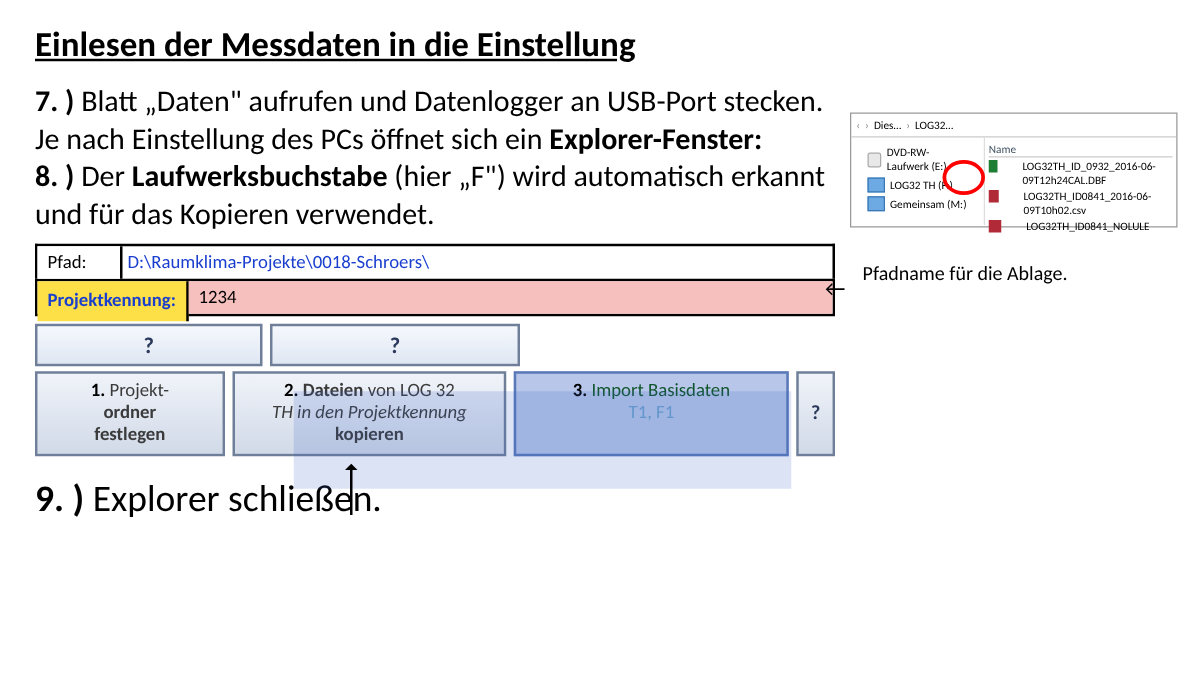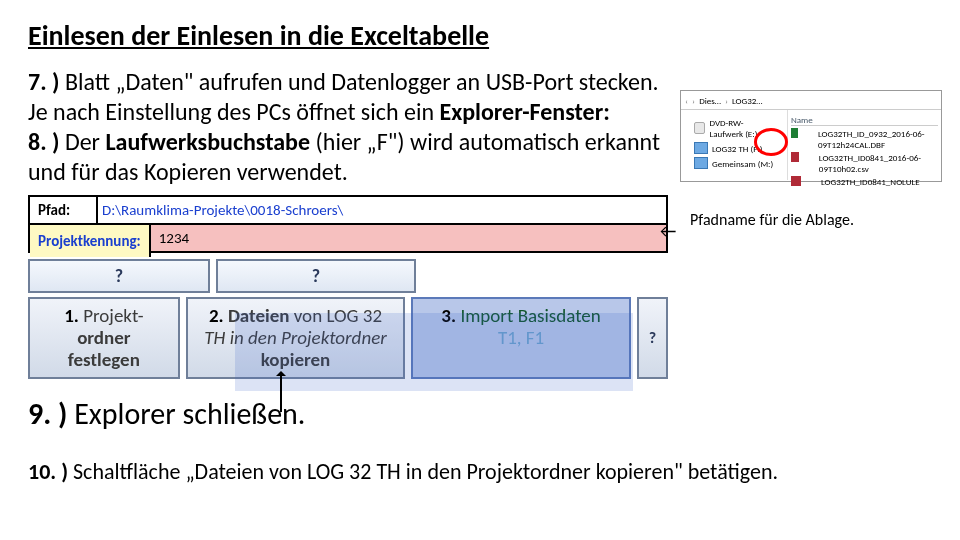--- a/index.html
+++ b/index.html
@@ -15,50 +15,50 @@
   .exp-right{flex:1;padding:4px 3px}
   .drv{display:flex;align-items:center;gap:4px;margin:3px 10px}
   .dvd{width:12px;height:10px;background:#e8e8e8;border:1px solid #aaa;border-radius:2px}
   .usb{width:12px;height:10px;background:#6da9e3;border:1px solid #3a78b5}
   .circle{position:absolute;top:128px;left:754px;width:28px;height:22px;border:3px solid #ff0000;border-radius:50%}
   .file{display:flex;gap:20px;margin:2px 0}
   .xls{width:10px;height:10px;background:#1e7e34}
   .csv{width:10px;height:10px;background:#b02a37}
   .sheet-wrap{margin-top:8px;position:relative;width:640px}
   .row-path{display:flex;align-items:stretch;border:2px solid #000;border-bottom:none;background:#fff;height:26px;font-size:15px}
-  .lbl-path{background:#fff;color:#000;font-weight:700;padding:2px 8px;min-width:50px;border-right:2px solid #000;display:flex;align-items:center}
+  .lbl-path{background:#fff;color:#000;font-weight:400;padding:2px 8px;min-width:50px;border-right:2px solid #000;display:flex;align-items:center}
   .val-path{color:#1a3fcf;font-weight:400;padding:2px 4px;display:flex;align-items:center}
   .row-proj{display:flex;align-items:stretch;border:2px solid #000;height:26px;font-size:15px}
-  .lbl-proj{color:#1a3fcf;font-weight:700;padding:16px 8px;background:#fef9c3;border-right:2px solid #000;display:flex;align-items:center}
+  .lbl-proj{color:#1a3fcf;font-weight:700;padding:16px 8px;background:#fde047;border-right:2px solid #000;display:flex;align-items:center}
   .val-proj{background:#f6c0bf;padding:2px 8px;flex:1;display:flex;align-items:center}
   .qrow{display:flex;gap:6px;margin-top:6px}
   .qbox{flex:0 0 178px;height:30px;border:2px solid #6f7f99;background:linear-gradient(#f5f8fd,#dfe7f3);display:flex;align-items:center;justify-content:center;font-weight:700;color:#2b3a5c;font-size:18px}
   .qbox-wide{flex:0 0 196px}
   .btnrow{display:flex;gap:6px;margin-top:4px;align-items:stretch}
-  .btn{border:2px solid #6f7f99;background:linear-gradient(#f0f3f9,#d1dae8);padding:6px 6px;text-align:center;color:#3b3b3b;font-size:19px;line-height:1.15}
+  .btn{border:2px solid #6f7f99;background:linear-gradient(#f0f3f9,#d1dae8);padding:6px 6px;text-align:center;color:#3b3b3b;font-size:15px;line-height:1.15}
   .btn .num{font-weight:700;color:#000}
   .btn1{width:140px}
   .btn2{width:210px}
   .btn3{width:210px;background:#b9c7e6;filter:saturate(1.1);border-color:#5e79b3}
   .btn3 .imp{color:#14532d}
   .btn3 .tf{color:#6fa1c9}
   .qside{width:28px;border:2px solid #6f7f99;background:linear-gradient(#f0f3f9,#d1dae8);display:flex;align-items:center;justify-content:center;font-weight:700;color:#2b3a5c}
   .note-path{position:absolute;top:210px;left:690px;font-size:16px}
   .arrow-left{position:absolute;top:220px;left:660px;font-size:18px}
   .step9{font-size:30px;margin-top:16px}
   .step10{font-size:22px;margin-top:26px}
   .arrow-up{position:absolute;top:372px;left:280px;width:2px;height:40px;background:#000}
   .arrow-up::before{content:"";position:absolute;top:-6px;left:-4px;border:5px solid transparent;border-bottom-color:#000}
   .shade-sel{position:absolute;top:313px;left:235px;width:398px;height:78px;background:rgba(60,100,200,.18);pointer-events:none}
 </style>
 </head>
 <body>
 
 <div class="page">
-  <div class="title">Einlesen der Einlesen in die Exceltabelle</div>
+  <div class="title">Einlesen der Messdaten in die Einstellung</div>
 
   <div class="para">
     <span class="bold">7. )</span><span> Blatt „Daten" aufrufen und Datenlogger an USB-Port stecken. Je nach Einstellung des PCs öffnet sich ein </span><span class="bold">Explorer-Fenster:</span><br>
     <span class="bold">8. )</span><span> Der </span><span class="bold">Laufwerksbuchstabe</span><span> (hier „F") wird automatisch erkannt und für das Kopieren verwendet.</span>
   </div>
 
   <div class="sheet-wrap">
     <div class="row-path">
       <div class="lbl-path">Pfad:</div>
       <div class="val-path">D:\Raumklima-Projekte\0018-Schroers\</div>
@@ -75,44 +75,41 @@
       <div class="btn btn1">
         <span class="num">1.</span>
         <span>Projekt-</span><br>
         <span class="bold">ordner</span><br>
         <span class="bold">festlegen</span>
       </div>
       <div class="btn btn2">
         <span class="num">2.</span>
         <span class="bold">Dateien</span>
         <span>von LOG 32</span><br>
-        <i><span>TH in den Projektordner</span></i><br>
+        <i><span>TH in den Projektkennung</span></i><br>
         <span class="bold">kopieren</span>
       </div>
       <div class="btn btn3">
         <span class="num">3.</span>
         <span class="imp">Import</span>
         <span class="imp">Basisdaten</span><br>
         <span class="tf">T1, F1</span>
       </div>
       <div class="qside">?</div>
     </div>
   </div>
 
   <div class="shade-sel"></div>
 
   <div class="step9">
     <span class="bold">9. )</span><span> Explorer schließen.</span>
   </div>
 
   <div class="arrow-up"></div>
 
-  <div class="step10">
-    <span class="bold">10. )</span><span> Schaltfläche </span><span>„Dateien von LOG 32 TH in den Projektordner kopieren" betätigen.</span>
-  </div>
 </div>
 
 <div class="explorer">
   <div class="exp-top">
     <span class="chev">‹</span>
     <span class="chev">›</span>
     <span>Dies…</span>
     <span class="chev">›</span>
     <span>LOG32…</span>
   </div>

